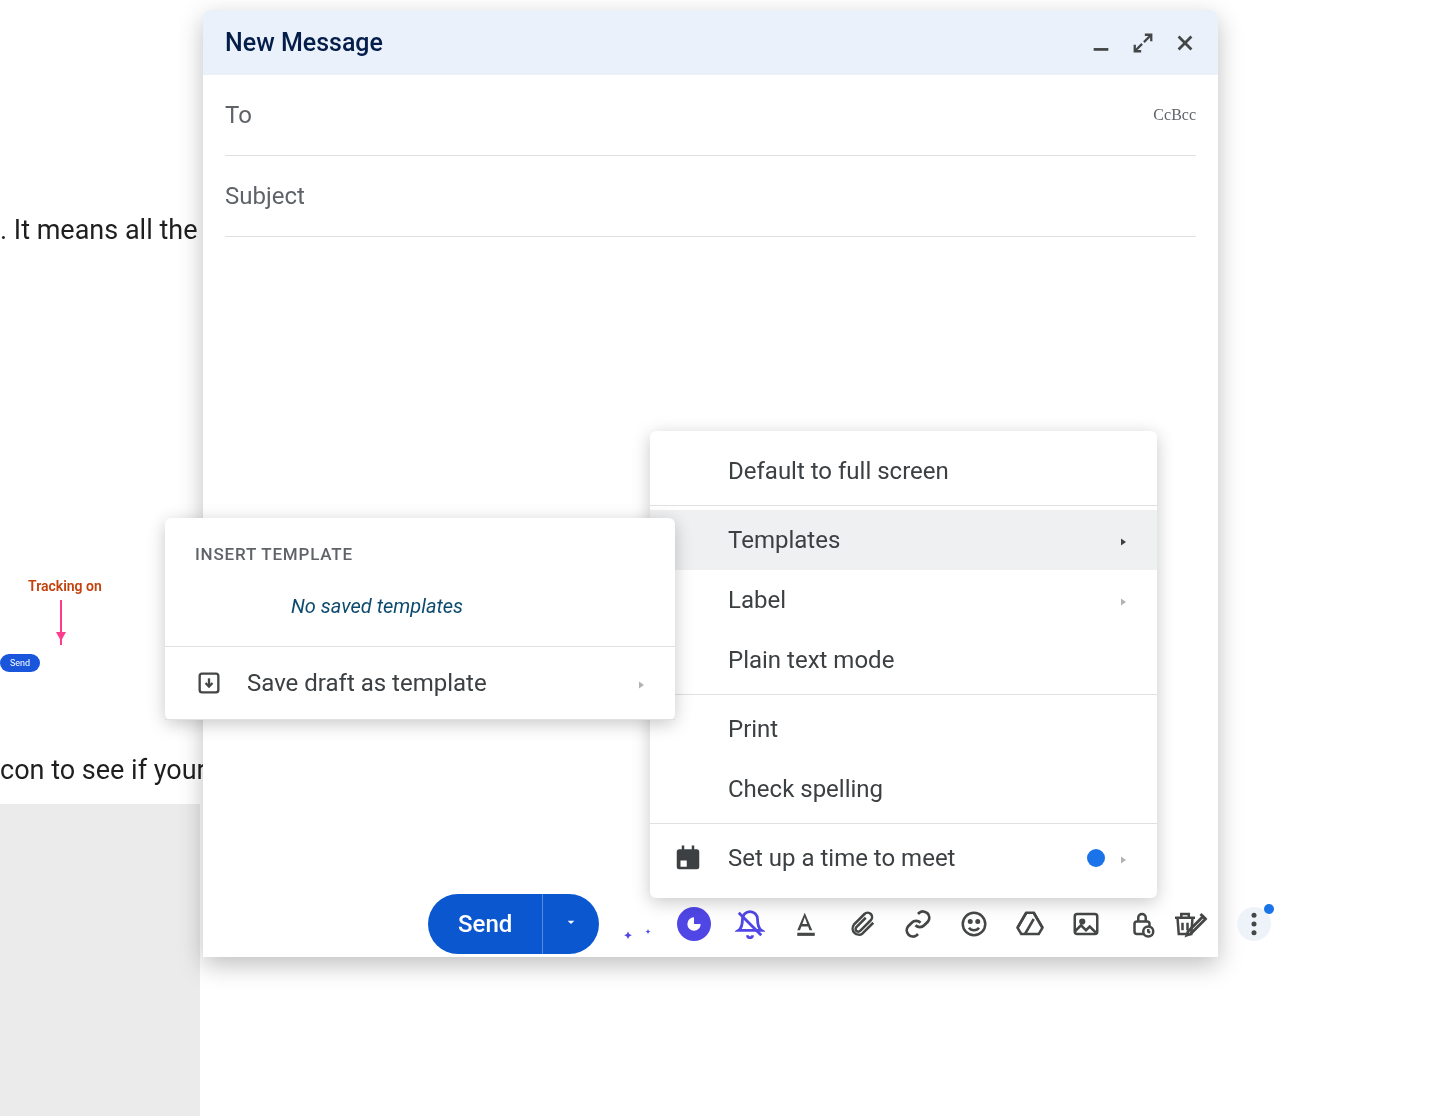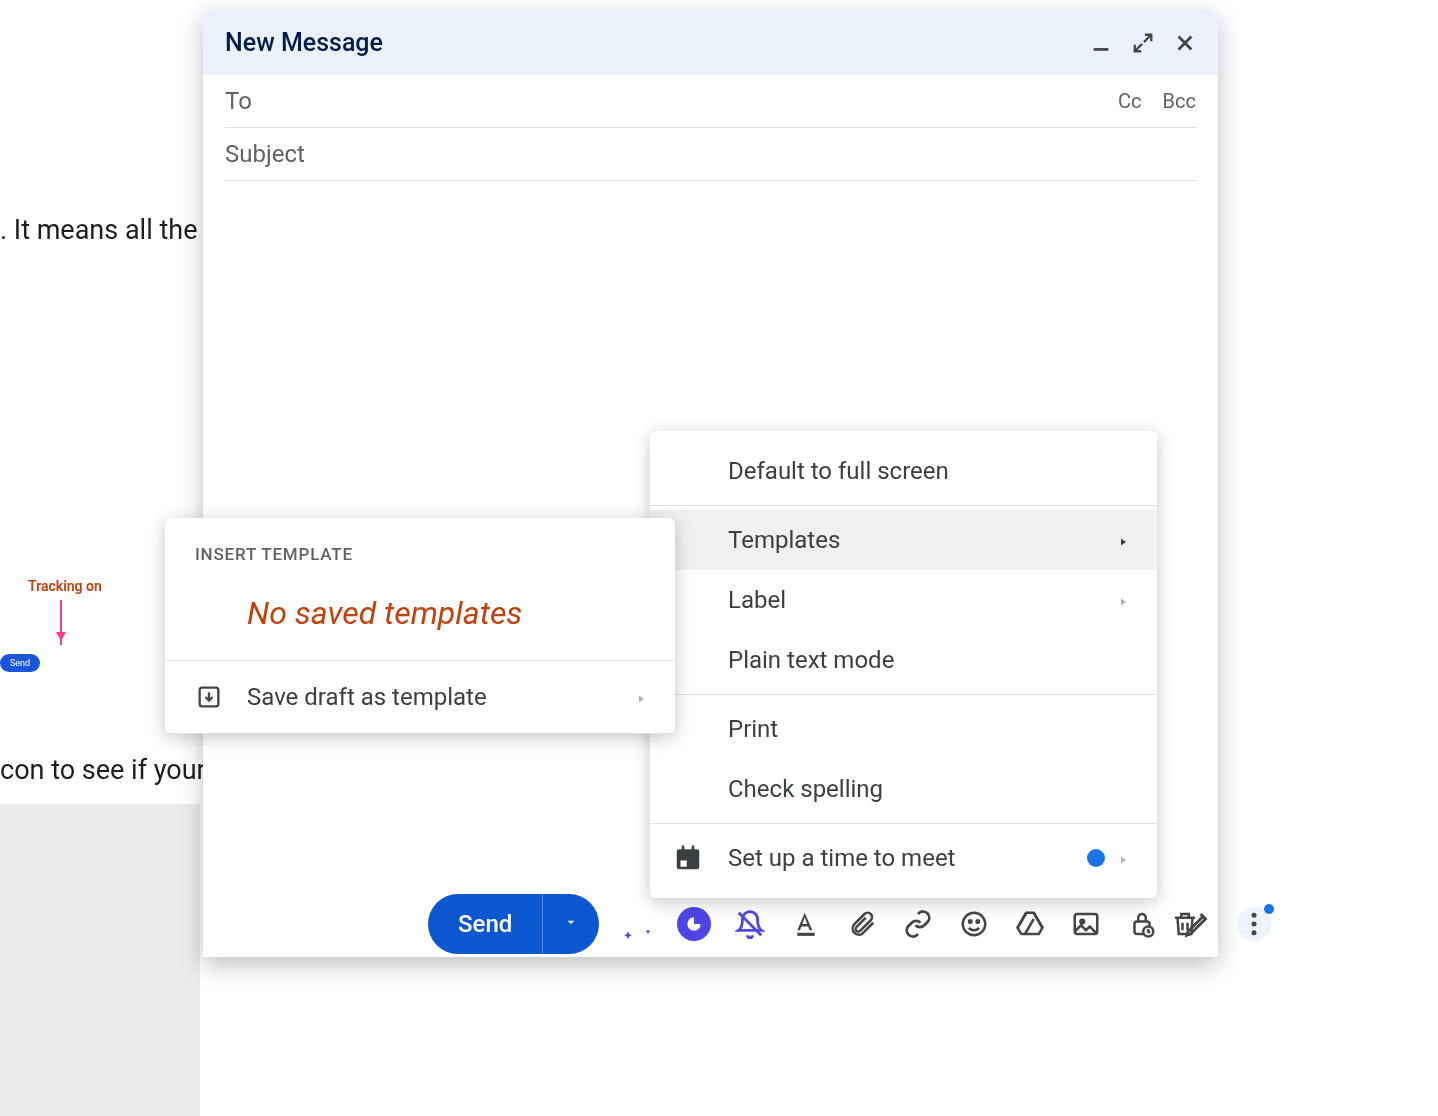--- a/index.html
+++ b/index.html
@@ -94,25 +94,25 @@
     color: #444746;
   }
   .hdr-icon { width: 22px; height: 22px; cursor: pointer; display:flex; align-items:center; justify-content:center;}
   .hdr-icon svg { width: 22px; height: 22px; }
 
   .compose-body { flex: 1; padding: 0 22px; position: relative; }
   .field-row {
     border-bottom: 1px solid #e0e0e0;
     font-size: 24px;
     color: #5f6368;
-    padding: 12px 0;
+    padding: 26px 0;
     display: flex;
     align-items: center;
   }
-  .field-row .ccbcc { margin-left: auto; color: #5f6368; display: flex; gap: 21px; font-size: 20px; }
+  .field-row .ccbcc { margin-left: auto; color: #5f6368; display: flex; gap: 0; font-size: 16px; font-family: Liberation Serif, serif; }
 
   
   .toolbar {
     position: absolute;
     left: 225px;
     bottom: 0;
     display: flex;
     align-items: center;
     gap: 22px;
     height: 66px;
@@ -220,24 +220,25 @@
     padding-top: 10px;
   }
   .tmpl-header {
     font-size: 17px;
     letter-spacing: 0.8px;
     color: #5f6368;
     padding: 16px 30px 16px 30px;
     font-weight: 500;
   }
   .tmpl-empty {
-    color: #c2410c;
+    color: #0c4a6e;
     font-style: italic;
     padding: 14px 30px 28px 82px;
-    font-size: 32px;
+    font-size: 20px;
+    margin-left: 44px;
   }
   .tmpl-sep { height: 1px; background: #e0e0e0; }
   .tmpl-item {
     padding: 22px 30px 22px 30px;
     display: flex;
     align-items: flex-end;
     gap: 24px;
     position: relative;
     cursor: pointer;
   }

